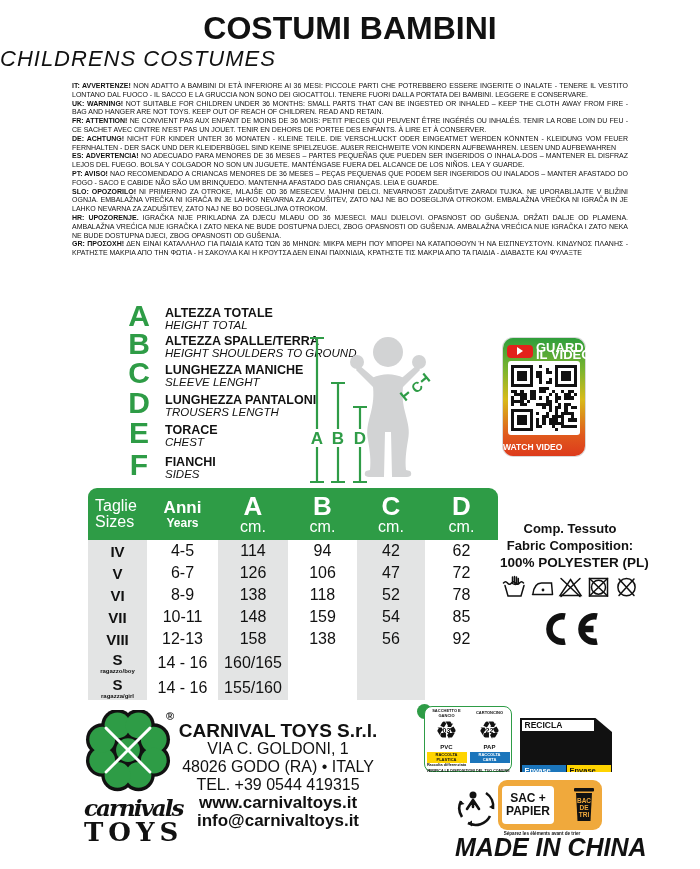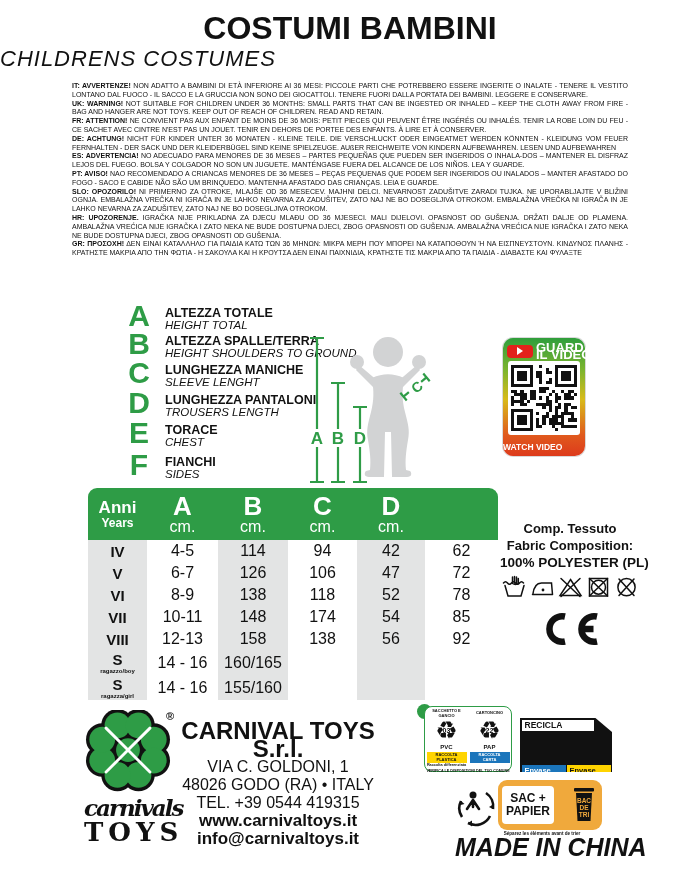--- a/index.html
+++ b/index.html
@@ -55,21 +55,21 @@
   .care{display:flex;justify-content:center;gap:1px;margin-top:3px;}
   .care svg{width:27px;height:24px;}
   .ce{margin-top:12px;}
   
   .logo{position:absolute;left:84px;top:710px;width:88px;text-align:center;}
   .logo .reg{position:absolute;right:-2px;top:0;font-size:11px;font-weight:700;}
   .logo .w1{font-size:23px;font-weight:800;font-style:italic;font-family:"DejaVu Serif",serif;
             letter-spacing:-2px;margin-top:-4px;}
   .logo .w2{font-size:26px;font-weight:800;letter-spacing:5px;margin-top:-4px;font-family:"DejaVu Serif",serif;}
   .company{position:absolute;left:178px;top:722px;width:200px;text-align:center;line-height:18px;}
-  .company .n{font-size:24px;font-weight:800;}
+  .company .n{font-size:19px;font-weight:800;}
   .company .a{font-size:16px;}
   .company .b{font-size:17px;font-weight:800;}
   
   .greenblob{position:absolute;left:417px;top:704px;width:15px;height:15px;border-radius:50%;background:#2E9C46;}
   .rbox{position:absolute;left:424px;top:706px;width:88px;height:66px;background:#fff;
         border:1.5px solid #2E9C46;border-radius:8px;box-sizing:border-box;font-size:4px;text-align:center;}
   .rbox .cols{display:flex;justify-content:space-around;margin-top:2px;}
   .rbox .col{width:40px;}
   .rbox .lab{font-size:4px;font-weight:800;line-height:4.5px;height:9px;display:flex;align-items:center;justify-content:center;}
   .mobius{position:relative;height:26px;}
@@ -323,20 +323,24 @@
           <rect x="19" y="19" width="1" height="1"></rect>
           <rect x="20" y="19" width="1" height="1"></rect>
           <rect x="14" y="20" width="1" height="1"></rect>
         </svg>
     </div>
     <div class="watch">WATCH VIDEO</div>
   </div>
 
   <div class="stable">
     <div class="thead">
+      <div class="thcell" style="align-items:flex-start;padding-left:7px">
+        <div class="w1">Taglie</div>
+        <div class="w2">Sizes</div>
+      </div>
       <div class="thcell">
         <div class="anni">Anni</div>
         <div class="years">Years</div>
       </div>
       <div class="thcell">
         <div class="big">A</div>
         <div class="unit">cm.</div>
       </div>
       <div class="thcell">
         <div class="big">B</div>
@@ -373,21 +377,21 @@
       <div class="cell">8-9</div>
       <div class="cell col-g">138</div>
       <div class="cell">118</div>
       <div class="cell col-g">52</div>
       <div class="cell">78</div>
     </div>
     <div class="trow" style="height:22px">
       <div class="cell size col-g">VII</div>
       <div class="cell">10-11</div>
       <div class="cell col-g">148</div>
-      <div class="cell">174</div>
+      <div class="cell">159</div>
       <div class="cell col-g">54</div>
       <div class="cell">85</div>
     </div>
     <div class="trow" style="height:22px">
       <div class="cell size col-g">VIII</div>
       <div class="cell">12-13</div>
       <div class="cell col-g">158</div>
       <div class="cell">138</div>
       <div class="cell col-g">56</div>
       <div class="cell">92</div>

